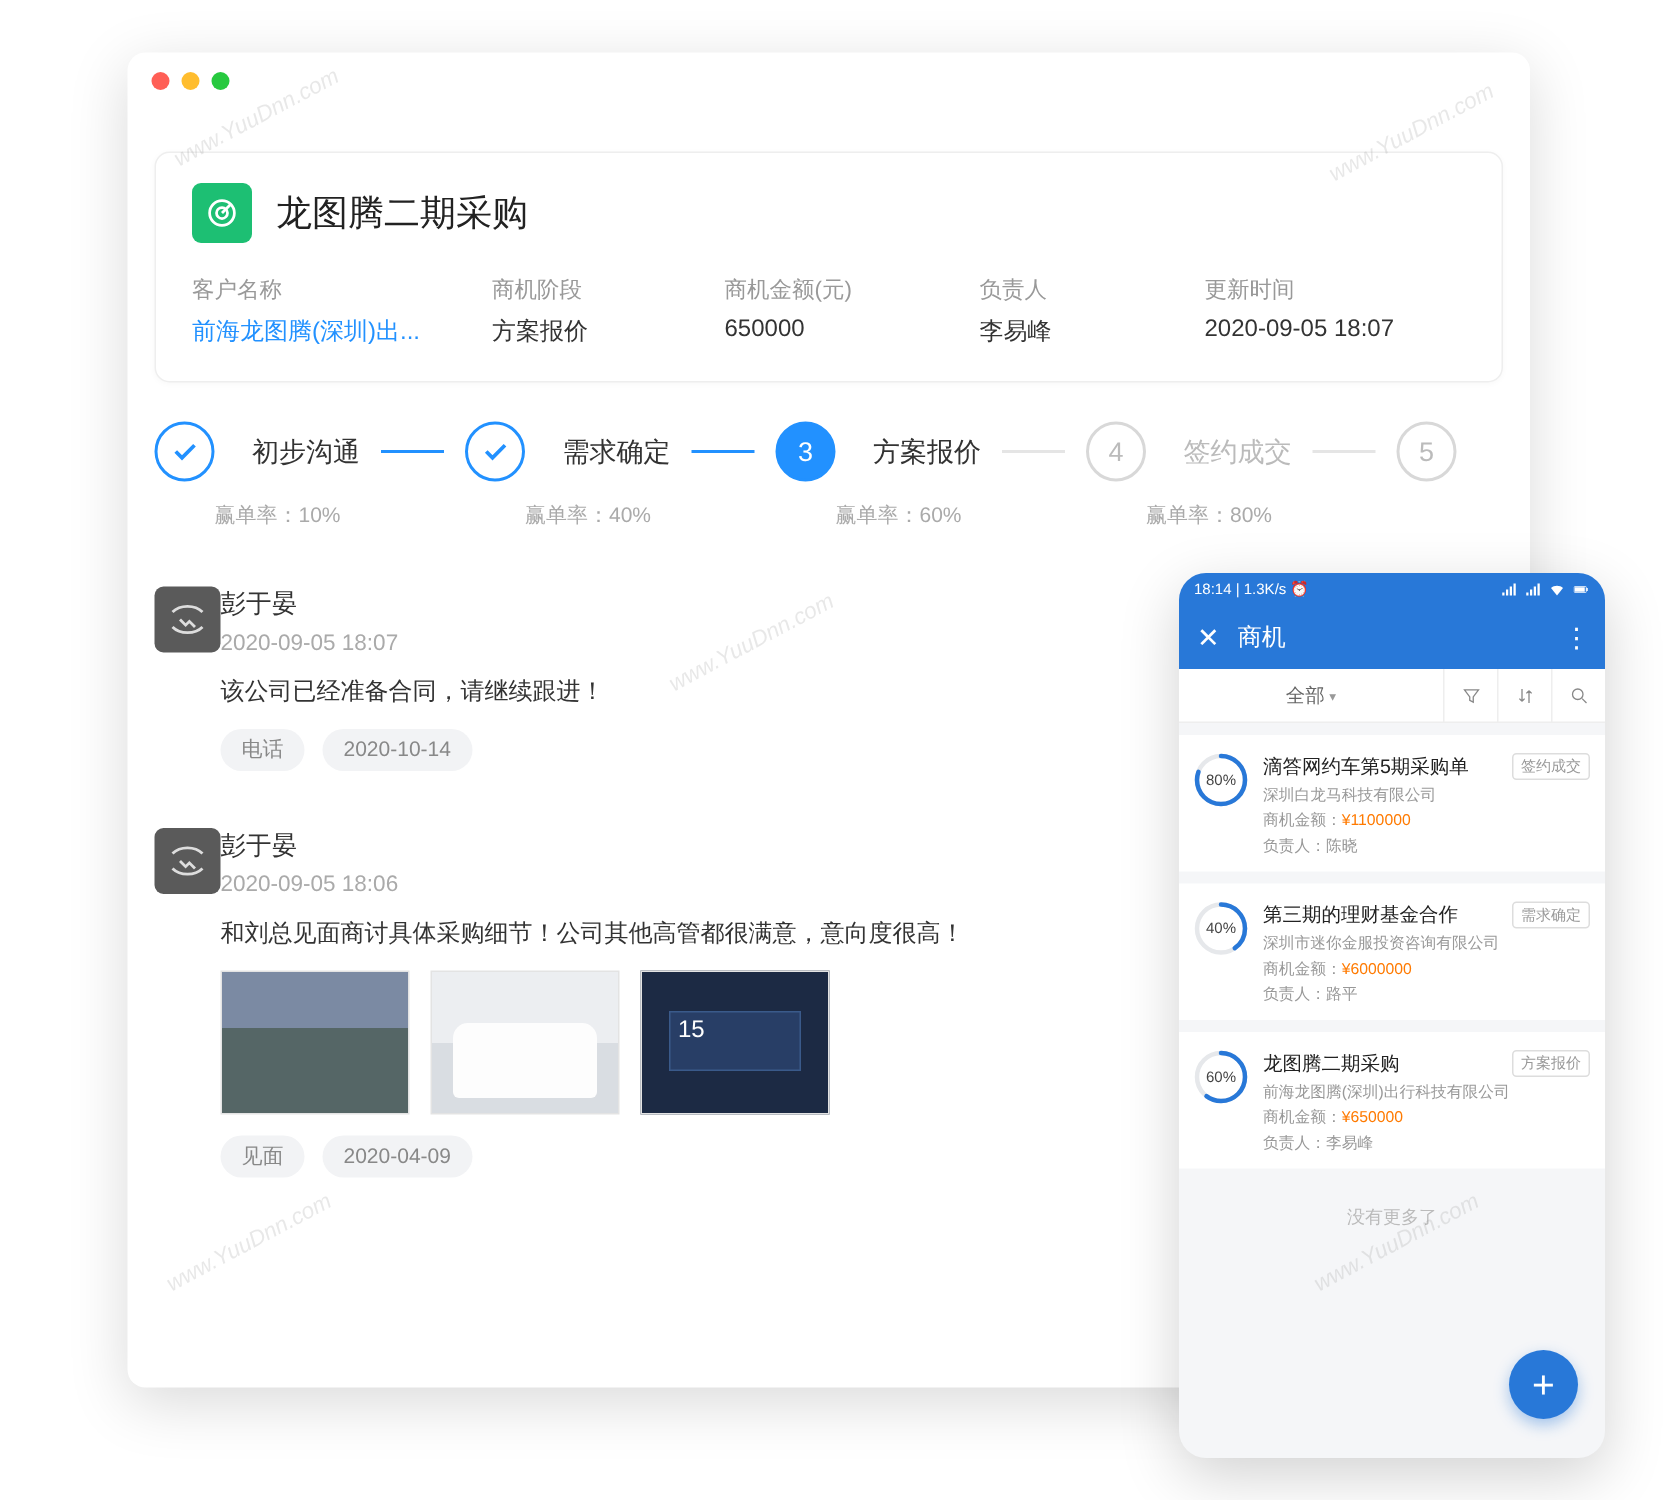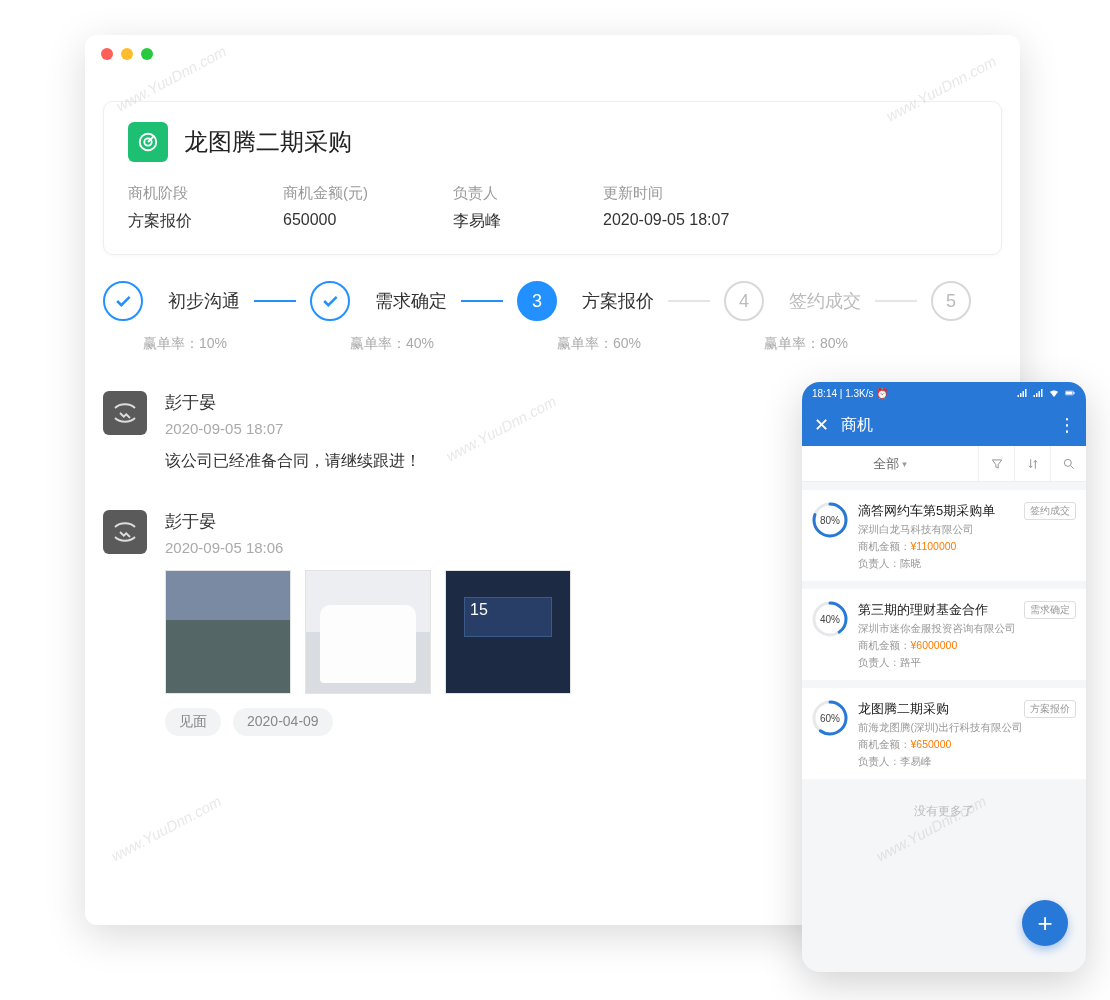--- a/index.html
+++ b/index.html
@@ -38,41 +38,41 @@
   .winrate{ font-size:14px; color:#aaa; margin-top:14px; margin-left:40px;}
 
   
   .tabs { margin:34px 18px 0; display:flex; gap:42px; border-bottom:1px solid #eee; padding:0 8px;}
   .tab { font-size:17px; color:#666; padding:0 2px 14px; cursor:pointer; position:relative;}
   .tab.active{ color:#2291ff;}
   .tab.active::after{ content:""; position:absolute; left:-6px; right:-6px; bottom:-1px; height:3px; background:#2291ff;}
 
   
   .feed{ margin:26px 18px 0;}
-  .entry{ display:flex; gap:18px; margin-bottom:30px;margin-top:38px;}
+  .entry{ display:flex; gap:0; margin-bottom:30px;margin-top:38px;}
   .avatar{ width:44px; height:44px; border-radius:6px; background:#5a5a5a; display:flex; align-items:center; justify-content:center;}
   .avatar svg{width:30px;height:30px;fill:none;stroke:#ddd;stroke-width:1.5}
   .entry-body{ flex:1;}
   .entry-name{ font-size:17px; color:#333;}
   .entry-time{ font-size:15px; color:#aaa; margin-top:6px;}
   .entry-text{ font-size:16px; color:#333; margin-top:14px;}
   .chips{ display:flex; gap:12px; margin-top:14px;}
   .chip{ background:#f2f3f5; color:#888; font-size:14px; padding:5px 14px; border-radius:14px;}
   .thumbs{ display:flex; gap:14px; margin-top:14px;}
-  .thumb{ width:126px; height:124px; background:linear-gradient(135deg,#c8cdd3,#e8eaec); border:1px solid #e3e3e3; position:relative; overflow:hidden;}
+  .thumb{ width:126px; height:96px; background:linear-gradient(135deg,#c8cdd3,#e8eaec); border:1px solid #e3e3e3; position:relative; overflow:hidden;}
   .thumb.t1::after{content:"";position:absolute;inset:0;background:linear-gradient(#7b8aa3 40%,#566 40%)}
   .thumb.t1 .label{position:absolute;top:34px;left:22px;width:48px;height:16px;background:#2563b8}
   .thumb.t2{background:linear-gradient(#eceef1 50%,#d9dde2 50%)}
   .thumb.t2 .car{position:absolute;left:14px;right:14px;bottom:10px;top:34px;background:#fdfdfd;border-radius:10px 10px 4px 4px}
   .thumb.t3{background:#1c2a44}
   .thumb.t3 .sign{position:absolute;top:26px;left:18px;right:18px;height:40px;background:#283e66;border:1px solid #3a5a8a}
   .thumb.t3 .num{position:absolute;top:30px;left:24px;color:#fff;font-size:16px}
 
   
-  .phone{ position:absolute; right:24px; top:382px; width:284px; height:590px; background:#f5f6f8; border-radius:18px; box-shadow:0 12px 40px rgba(0,0,0,.18); overflow:hidden;}
+  .phone{ position:absolute; right:40px; top:382px; width:284px; height:590px; background:#f5f6f8; border-radius:18px; box-shadow:0 12px 40px rgba(0,0,0,.18); overflow:hidden;}
   .statusbar{ height:22px; background:#2878d8; display:flex; justify-content:space-between; align-items:center; padding:0 10px; color:#fff; font-size:10px;}
   .statusbar .sicons{display:flex;gap:4px;align-items:center}
   .statusbar svg{width:12px;height:12px;fill:#fff}
   .ph-header{ background:#2878d8; color:#fff; height:42px; display:flex; align-items:center; padding:0 12px; gap:12px;}
   .ph-header .x{font-size:18px;cursor:pointer}
   .ph-header .title{font-size:16px;flex:1}
   .ph-header .more{font-size:18px;letter-spacing:-2px;cursor:pointer}
   .ph-filterbar{ background:#fff; height:36px; display:flex; align-items:center; border-bottom:1px solid #eee;}
   .ph-filterbar .all{flex:1;text-align:center;font-size:13px;color:#666;display:flex;align-items:center;justify-content:center;gap:3px}
   .ph-filterbar .ibtn{width:36px;height:36px;display:flex;align-items:center;justify-content:center;border-left:1px solid #eee;color:#888}
@@ -111,20 +111,24 @@
       <div class="logo">
         <svg viewBox="0 0 24 24">
             <circle cx="12" cy="12" r="9" fill="none" stroke="#fff" stroke-width="2"></circle>
             <circle cx="12" cy="12" r="4" fill="none" stroke="#fff" stroke-width="2"></circle>
             <path d="M12 12 L18 6" stroke="#fff" stroke-width="2"></path>
           </svg>
       </div>
       <div class="page-title">龙图腾二期采购</div>
     </div>
     <div class="meta-row">
+      <div class="meta c0">
+          <span class="meta-label">客户名称</span>
+          <span class="meta-value link">前海龙图腾(深圳)出...</span>
+        </div>
       <div class="meta c1">
           <span class="meta-label">商机阶段</span>
           <span class="meta-value">方案报价</span>
         </div>
       <div class="meta c2">
           <span class="meta-label">商机金额(元)</span>
           <span class="meta-value">650000</span>
         </div>
       <div class="meta c3">
           <span class="meta-label">负责人</span>
@@ -190,31 +194,36 @@
       <div class="entry">
         <div class="avatar">
           <svg viewBox="0 0 24 24">
             <path d="M8 12l3 3 2-2 3 3M4 8c4-4 12-4 16 0M4 16c4 4 12 4 16 0"></path>
           </svg>
         </div>
         <div class="entry-body">
           <div class="entry-name">彭于晏</div>
           <div class="entry-time">2020-09-05 18:07</div>
           <div class="entry-text">该公司已经准备合同，请继续跟进！</div>
+          <div class="chips">
+            <span class="chip">电话</span>
+            <span class="chip">2020-10-14</span>
+          </div>
         </div>
       </div>
       <div class="entry">
         <div class="avatar">
           <svg viewBox="0 0 24 24">
             <path d="M8 12l3 3 2-2 3 3M4 8c4-4 12-4 16 0M4 16c4 4 12 4 16 0"></path>
           </svg>
         </div>
         <div class="entry-body">
           <div class="entry-name">彭于晏</div>
           <div class="entry-time">2020-09-05 18:06</div>
+          <div class="entry-text">和刘总见面商讨具体采购细节！公司其他高管都很满意，意向度很高！</div>
           <div class="thumbs">
             <div class="thumb t1">
               <div class="label"></div>
             </div>
     <div class="thumb t2">
               <div class="car"></div>
             </div>
     <div class="thumb t3">
               <div class="sign"></div>
               <div class="num">15</div>

